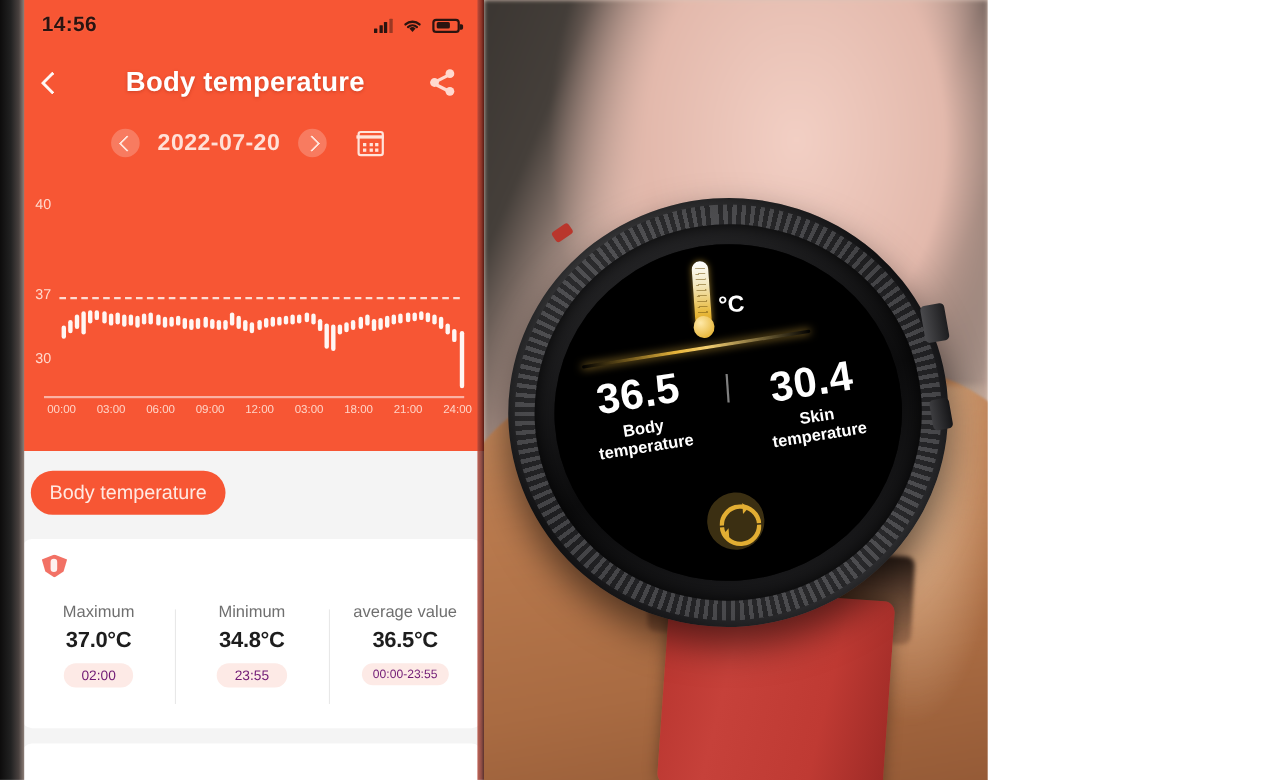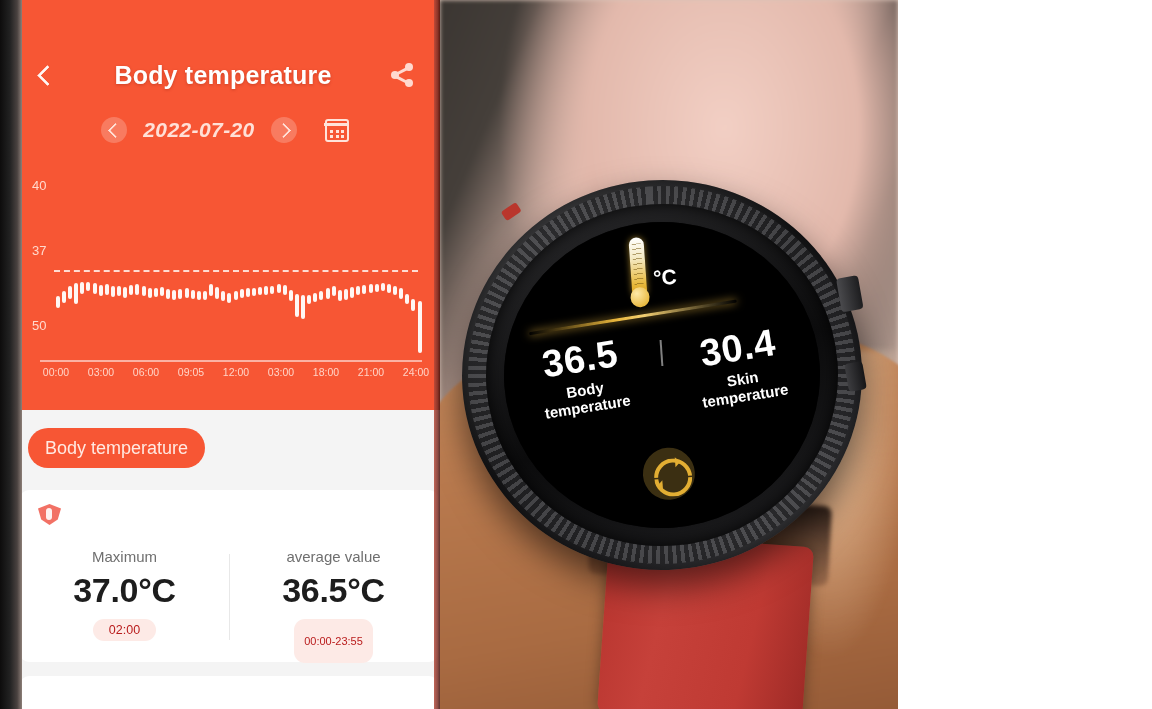--- a/index.html
+++ b/index.html
@@ -61,21 +61,21 @@
 
   
   .daterow { position:absolute; left:10px; top:108px; width:430px; height:44px;
              display:flex; align-items:center; justify-content:center; gap:16px; }
   .circ-btn { width:26px; height:26px; border-radius:50%; background:rgba(255,255,255,.22);
               position:relative; cursor:pointer; }
   .circ-btn::before { content:""; position:absolute; left:9px; top:7.5px; width:9px; height:9px;
         border-left:2.6px solid #ffe3da; border-bottom:2.6px solid #ffe3da; border-radius:1px; }
   .circ-btn.prev::before { transform:rotate(45deg); }
   .circ-btn.next::before { transform:rotate(-135deg); left:7px; }
-  .date-label { color:#ffe0d7; font-size:21px; font-weight:bold; letter-spacing:.4px;font-style:italic; }
+  .date-label { color:#ffe0d7; font-size:21px; font-weight:bold; letter-spacing:.4px; }
   .cal-ic { width:24px; height:23px; border:2.4px solid #ffe3da; border-radius:3px;
             position:relative; margin-left:12px; cursor:pointer; }
   .cal-ic::before { content:""; position:absolute; left:-2.4px; right:-2.4px; top:2.5px;
                     height:2.6px; background:#ffe3da; }
   .cal-ic em { position:absolute; width:3px; height:3px; background:#ffe3da; }
   .cal-ic em:nth-child(1){left:3px;top:9px;} .cal-ic em:nth-child(2){left:9px;top:9px;}
   .cal-ic em:nth-child(3){left:14px;top:9px;} .cal-ic em:nth-child(4){left:3px;top:14px;}
   .cal-ic em:nth-child(5){left:9px;top:14px;} .cal-ic em:nth-child(6){left:14px;top:14px;}
 
   
@@ -110,24 +110,24 @@
   .badge-ic::after { content:""; position:absolute; left:8px; top:4px; width:6px; height:12px;
       background:#fff; border-radius:3px; opacity:.9; }
   .card-title h3 { font-size:19px; color:#2e2e2e; font-weight:normal; }
 
   .stats { position:absolute; left:0; top:58px; width:418px; height:110px; display:flex; }
   .stat { flex:1; display:flex; flex-direction:column; align-items:center; gap:6px;
           position:relative; }
   .stat + .stat::before { content:""; position:absolute; left:0; top:6px; bottom:18px;
                           width:1px; background:#e8e8e8; }
   .st-label { font-size:15px; color:#6f6f6f; }
-  .st-value { font-size:34px; color:#1d1d1d; font-weight:bold; letter-spacing:-.3px; }
-  .st-pill { background:#fdeae6; color:#b91c1c; font-size:12.5px; border-radius:11px;
+  .st-value { font-size:20px; color:#1d1d1d; font-weight:bold; letter-spacing:-.3px; }
+  .st-pill { background:#fdeae6; color:#701a75; font-size:12.5px; border-radius:11px;
              padding:4px 16px; margin-top:3px; }
-  .st-pill.wide { font-size:11px; padding:16px 10px; }
+  .st-pill.wide { font-size:11px; padding:4px 10px; }
 
   .next-card { position:absolute; left:10px; top:266px; width:418px; height:60px;
                background:#fff; border-radius:9px; }
 
   
   #photo { position:absolute; left:440px; top:0; width:458px; height:709px; overflow:hidden;
            background:#d9c3b6; }
   .bg-blur { position:absolute; inset:0;
       background:
         radial-gradient(ellipse 300px 420px at 62% 18%, #f2cfc4 0%, #e3b9ac 45%, rgba(227,185,172,0) 75%),
@@ -201,20 +201,41 @@
   #white-right { position:absolute; left:898px; top:0; width:254px; height:709px; background:#fff; }
 </style>
 </head>
 <body>
 
 <div id="root">
 
   <div id="phone">
     <div class="orange-panel"></div>
 
+    <div class="statusbar">
+      <div class="clock">14:56</div>
+      <div class="sysicons">
+        <span class="sig">
+            <i></i>
+            <i></i>
+            <i></i>
+            <i></i>
+          </span>
+        <span class="wifi">
+          <svg width="18" height="13" viewBox="0 0 18 13">
+              <path d="M9 12.2 6.2 8.8a4.4 4.4 0 0 1 5.6 0z" fill="#2b1410"></path>
+              <path d="M2.6 5.2a9.6 9.6 0 0 1 12.8 0" stroke="#2b1410" stroke-width="2.1" fill="none" stroke-linecap="round"></path>
+              <path d="M4.9 7.6a6.2 6.2 0 0 1 8.2 0" stroke="#2b1410" stroke-width="2" fill="none" stroke-linecap="round"></path>
+            </svg>
+        </span>
+        <span class="batt">
+            <i></i>
+          </span>
+      </div>
+    </div>
 
     <div class="navbar">
       <div class="back-chev"></div>
       <div class="nav-title">Body temperature</div>
       <div class="share-ic">
         <i class="l1"></i>
           <i class="l2"></i>
         <span class="a"></span>
           <span class="b"></span>
           <span class="c"></span>
@@ -230,22 +251,22 @@
           <em></em>
           <em></em>
           <em></em>
           <em></em>
           <em></em>
       </div>
     </div>
 
     <div class="chart-wrap">
       <div class="ylab" style="top:18px">40</div>
-      <div class="ylab" style="top:83px">37</div>
-      <div class="ylab" style="top:158px">50</div>
+      <div class="ylab" style="top:100px">37</div>
+      <div class="ylab" style="top:158px">30</div>
       <div class="dashline" style="top:110px"></div>
       <div class="plot" id="plot">
           <div class="bar" style="left: 1.71733px; top: 131.25px; height: 11.3426px;"></div>
           <div class="bar" style="left: 7.85067px; top: 125.741px; height: 11.9907px;"></div>
           <div class="bar" style="left: 13.984px; top: 120.556px; height: 12.963px;"></div>
           <div class="bar" style="left: 20.1173px; top: 118.287px; height: 21.0648px;"></div>
           <div class="bar" style="left: 26.2507px; top: 117.315px; height: 11.6667px;"></div>
           <div class="bar" style="left: 32.384px; top: 116.667px; height: 9.72222px;"></div>
           <div class="bar" style="left: 38.5173px; top: 118.287px; height: 10.6944px;"></div>
           <div class="bar" style="left: 44.6507px; top: 119.907px; height: 11.3426px;"></div>
@@ -300,21 +321,21 @@
           <div class="bar" style="left: 345.184px; top: 123.148px; height: 11.0185px;"></div>
           <div class="bar" style="left: 351.317px; top: 128.981px; height: 10.3704px;"></div>
           <div class="bar" style="left: 357.451px; top: 133.519px; height: 12.3148px;"></div>
           <div class="bar" style="left: 363.584px; top: 136.111px; height: 51.8519px;"></div>
         </div>
       <div class="xaxis"></div>
       <div class="xlabels" id="xlabels">
           <span style="left: 22px;">00:00</span>
           <span style="left: 67px;">03:00</span>
           <span style="left: 112px;">06:00</span>
-          <span style="left: 157px;">09:05</span>
+          <span style="left: 157px;">09:00</span>
           <span style="left: 202px;">12:00</span>
           <span style="left: 247px;">03:00</span>
           <span style="left: 292px;">18:00</span>
           <span style="left: 337px;">21:00</span>
           <span style="left: 382px;">24:00</span>
         </div>
     </div>
 
     <div class="white-area">
       <div class="tabs">
@@ -323,20 +344,25 @@
 
       <div class="card">
         <div class="card-title">
           <span class="badge-ic"></span>
         </div>
         <div class="stats">
           <div class="stat">
             <div class="st-label">Maximum</div>
             <div class="st-value">37.0°C</div>
             <div class="st-pill">02:00</div>
+          </div>
+          <div class="stat">
+            <div class="st-label">Minimum</div>
+            <div class="st-value">34.8°C</div>
+            <div class="st-pill">23:55</div>
           </div>
           <div class="stat">
             <div class="st-label">average value</div>
             <div class="st-value">36.5°C</div>
             <div class="st-pill wide">00:00-23:55</div>
           </div>
         </div>
       </div>
 
       <div class="next-card">

